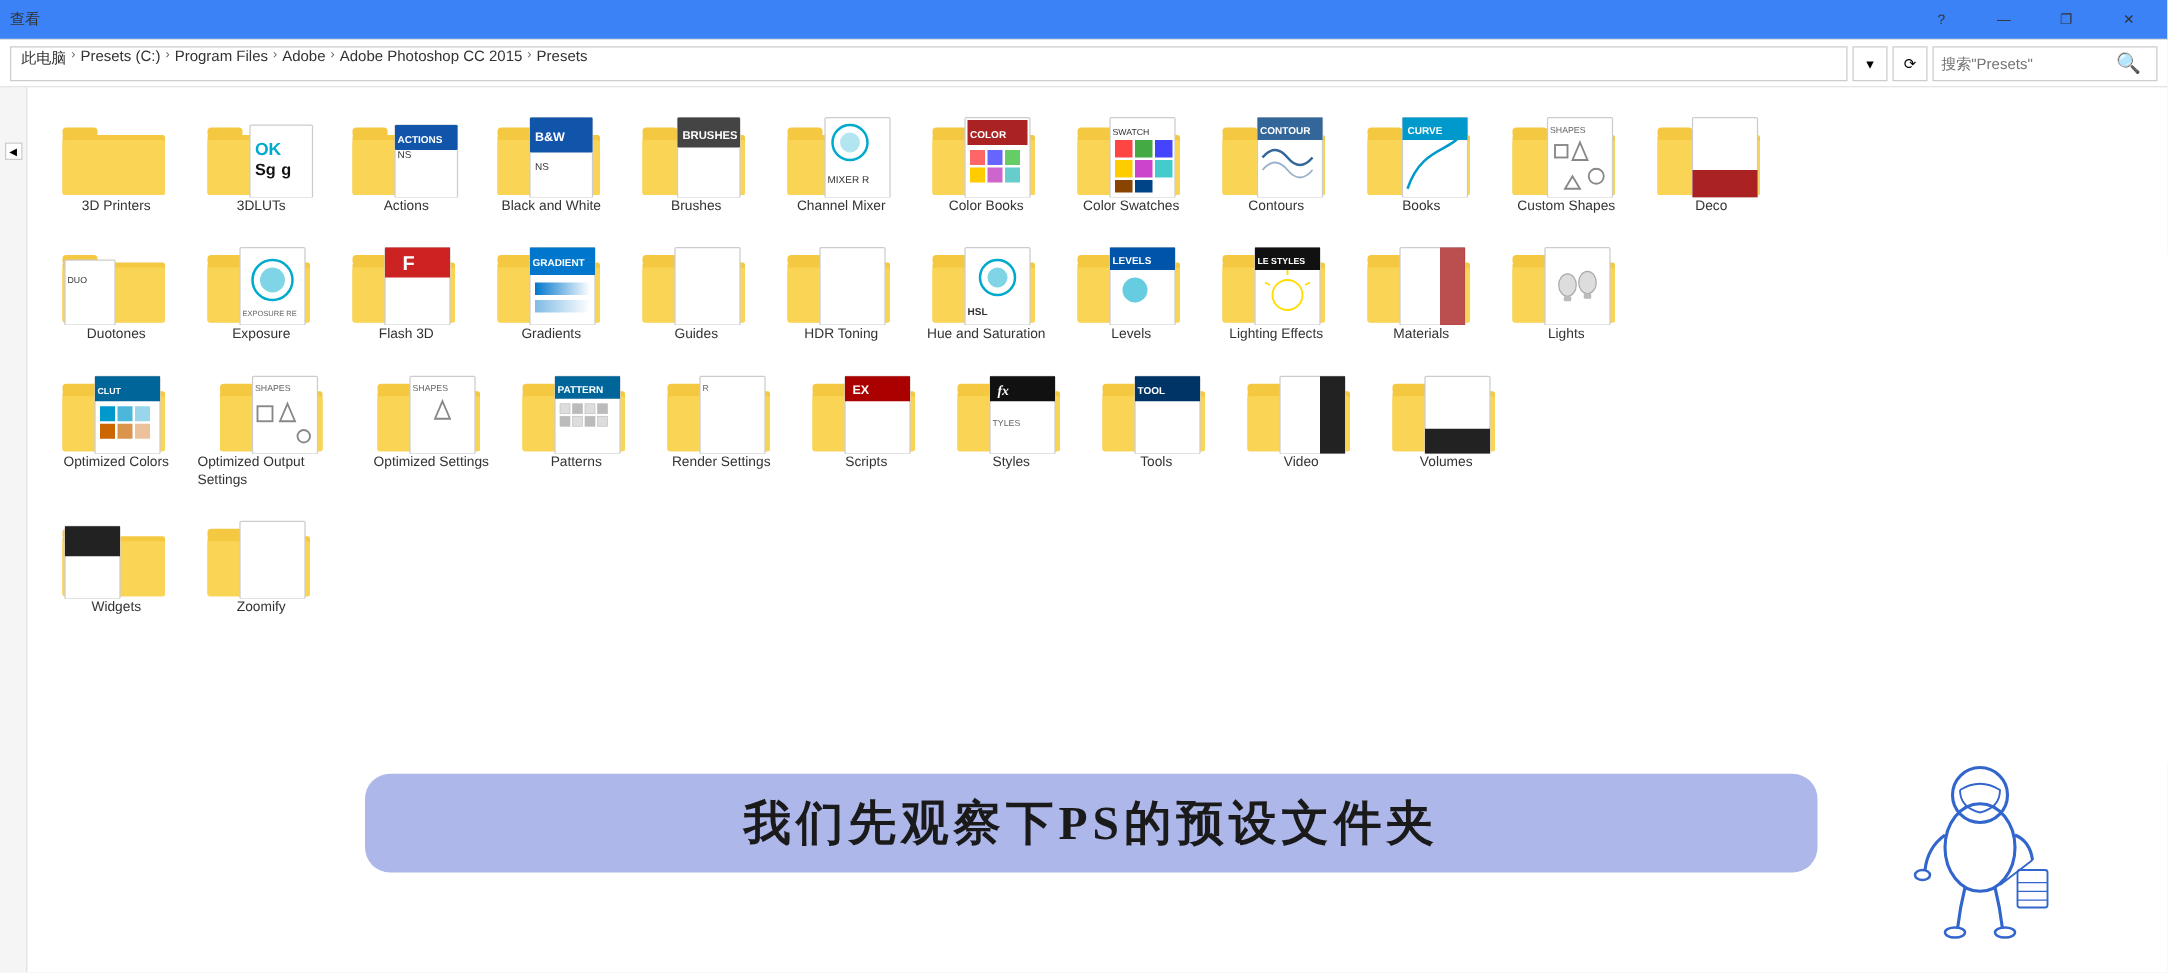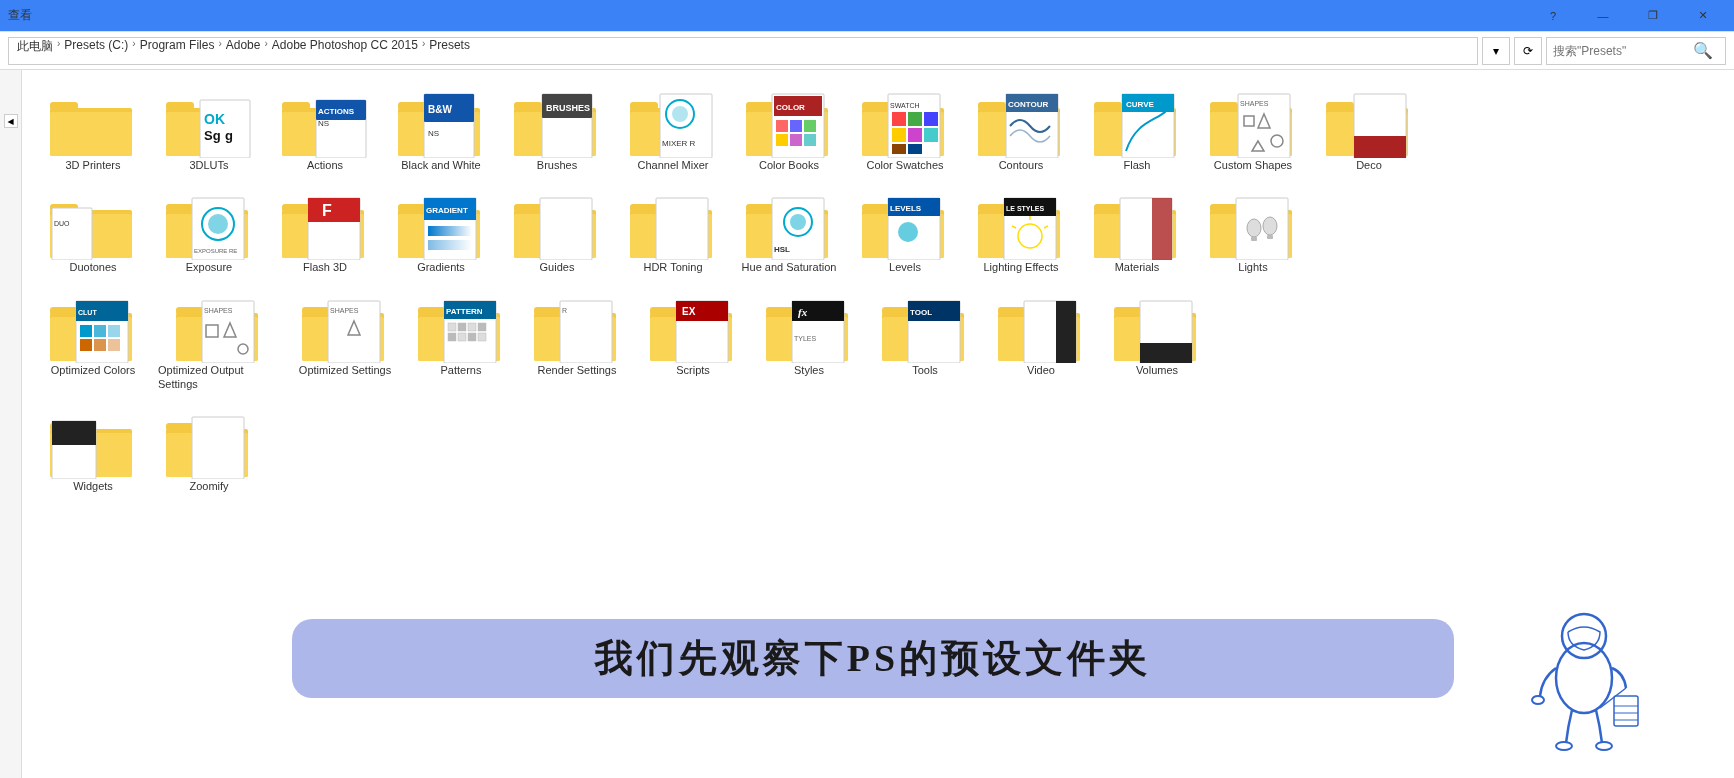--- a/index.html
+++ b/index.html
@@ -376,21 +376,21 @@
       <div class="folder-item">
         <svg class="folder-svg" viewBox="0 0 90 72">
           <rect x="2" y="22" width="82" height="48" rx="2" fill="#f5c842"></rect>
           <rect x="2" y="16" width="28" height="8" rx="3" fill="#f5c842"></rect>
           <rect x="2" y="26" width="82" height="44" rx="2" fill="#fad555"></rect>
           <rect x="30" y="8" width="52" height="64" rx="1" fill="white" stroke="#ccc" stroke-width="1"></rect>
           <rect x="30" y="8" width="52" height="18" fill="#0099cc"></rect>
           <text x="34" y="21" font-size="8" font-weight="bold" fill="white" font-family="Arial">CURVE</text>
           <path d="M34 65 C44 35 64 35 74 25" stroke="#0099cc" stroke-width="2" fill="none"></path>
         </svg>
-        <span class="folder-label">Flash</span>
+        <span class="folder-label">Books</span>
       </div>
 
       <div class="folder-item">
         <svg class="folder-svg" viewBox="0 0 90 72">
           <rect x="2" y="22" width="82" height="48" rx="2" fill="#f5c842"></rect>
           <rect x="2" y="16" width="28" height="8" rx="3" fill="#f5c842"></rect>
           <rect x="2" y="26" width="82" height="44" rx="2" fill="#fad555"></rect>
           <rect x="30" y="8" width="52" height="64" rx="1" fill="white" stroke="#ccc" stroke-width="1"></rect>
           <text x="32" y="20" font-size="7" fill="#666" font-family="Arial">SHAPES</text>
           <polygon points="56,28 62,42 50,42" fill="none" stroke="#888" stroke-width="1.5"></polygon>

